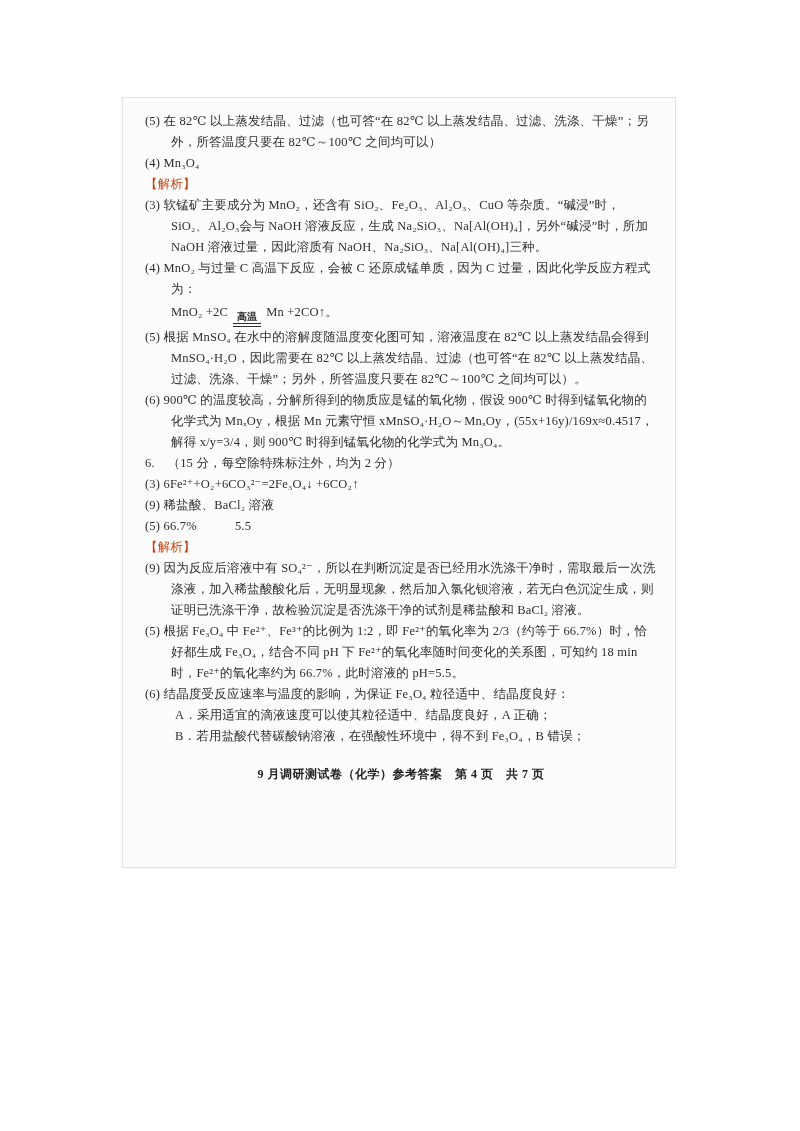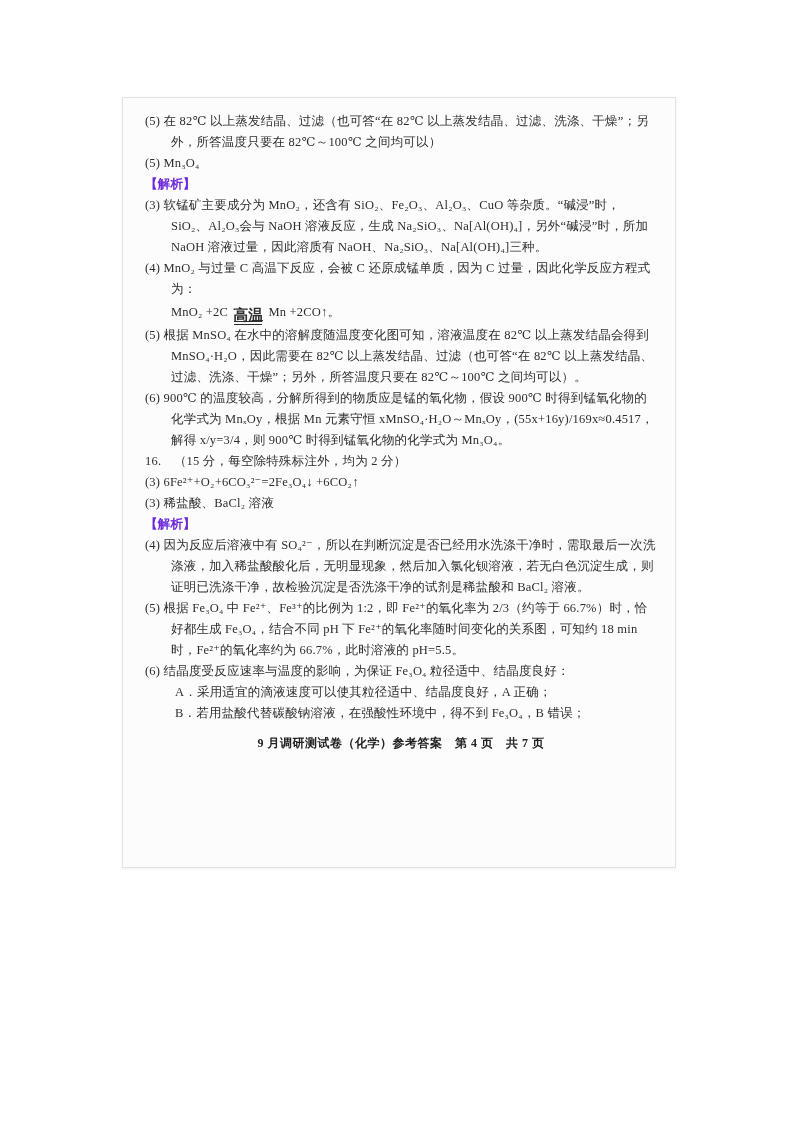--- a/index.html
+++ b/index.html
@@ -37,24 +37,24 @@
     line-height: 21px;
     letter-spacing: 0.2px;
   }
   .para {
     margin: 0;
     padding-left: 26px;
     text-indent: -26px;
     white-space: normal;
   }
   .para.hdr {
-    font-weight: bold;
+    font-weight: normal;
     padding-left: 0;
     text-indent: 0;
-    color: #6d28d9;
+    color: #c2410c;
   }
   .para.qhead {
     padding-left: 0;
     text-indent: 0;
   }
   .para.sub {
     padding-left: 46px;
     text-indent: -16px;
   }
   .para.eq {
@@ -62,52 +62,52 @@
     line-height: 24px;
   }
   .rxn {
     display: inline-flex;
     flex-direction: column;
     align-items: center;
     vertical-align: -4px;
     margin: 0 5px;
   }
   .rxn-cond {
-    font-size: 15px;
+    font-size: 10px;
     line-height: 10px;
     font-weight: bold;
   }
   .rxn-bar {
     width: 28px;
     height: 2px;
     border-top: 1.3px solid #2d2d2d;
     border-bottom: 1.3px solid #2d2d2d;
     margin-top: 1px;
   }
   .footer {
-    margin-top: 9px;
+    margin-top: 17px;
     text-align: center;
     font-weight: bold;
     font-size: 12px;
     color: #222;
     letter-spacing: 0.5px;
   }
 </style>
 </head>
 <body>
 
 <div class="canvas">
   <div class="sheet">
     <div class="doc">
 
       <div>
 
           <div class="para item">(5) 在 82℃ 以上蒸发结晶、过滤（也可答“在 82℃ 以上蒸发结晶、过滤、洗涤、干燥”；另外，所答温度只要在 82℃～100℃ 之间均可以）</div>
 
-          <div class="para item">(5) Mn₃O₄</div>
+          <div class="para item">(4) Mn₃O₄</div>
 
           <div class="para hdr">【解析】</div>
 
           <div class="para item">(3) 软锰矿主要成分为 MnO₂，还含有 SiO₂、Fe₂O₃、Al₂O₃、CuO 等杂质。“碱浸”时，SiO₂、Al₂O₃会与 NaOH 溶液反应，生成 Na₂SiO₃、Na[Al(OH)₄]，另外“碱浸”时，所加 NaOH 溶液过量，因此溶质有 NaOH、Na₂SiO₃、Na[Al(OH)₄]三种。</div>
 
           <div class="para item">(4) MnO₂ 与过量 C 高温下反应，会被 C 还原成锰单质，因为 C 过量，因此化学反应方程式为：</div>
         </div>
 
       <div class="para eq">
         <span>MnO₂ +2C</span><span class="rxn">
@@ -115,33 +115,34 @@
             <span class="rxn-bar"></span>
           </span><span>Mn +2CO↑。</span>
       </div>
 
       <div>
 
           <div class="para item">(5) 根据 MnSO₄ 在水中的溶解度随温度变化图可知，溶液温度在 82℃ 以上蒸发结晶会得到 MnSO₄·H₂O，因此需要在 82℃ 以上蒸发结晶、过滤（也可答“在 82℃ 以上蒸发结晶、过滤、洗涤、干燥”；另外，所答温度只要在 82℃～100℃ 之间均可以）。</div>
 
           <div class="para item">(6) 900℃ 的温度较高，分解所得到的物质应是锰的氧化物，假设 900℃ 时得到锰氧化物的化学式为 MnₓOy，根据 Mn 元素守恒 xMnSO₄·H₂O～MnₓOy，(55x+16y)/169x≈0.4517，解得 x/y=3/4，则 900℃ 时得到锰氧化物的化学式为 Mn₃O₄。</div>
 
-          <div class="para qhead">16.　（15 分，每空除特殊标注外，均为 2 分）</div>
+          <div class="para qhead">6.　（15 分，每空除特殊标注外，均为 2 分）</div>
 
 
 
           <div class="para item">(3) 6Fe²⁺+O₂+6CO₃²⁻=2Fe₃O₄↓ +6CO₂↑</div>
 
-          <div class="para item">(3) 稀盐酸、BaCl₂ 溶液</div>
+          <div class="para item">(9) 稀盐酸、BaCl₂ 溶液</div>
 
+          <div class="para item">(5) 66.7%　　　5.5</div>
 
 
           <div class="para hdr">【解析】</div>
 
-          <div class="para item">(4) 因为反应后溶液中有 SO₄²⁻，所以在判断沉淀是否已经用水洗涤干净时，需取最后一次洗涤液，加入稀盐酸酸化后，无明显现象，然后加入氯化钡溶液，若无白色沉淀生成，则证明已洗涤干净，故检验沉淀是否洗涤干净的试剂是稀盐酸和 BaCl₂ 溶液。</div>
+          <div class="para item">(9) 因为反应后溶液中有 SO₄²⁻，所以在判断沉淀是否已经用水洗涤干净时，需取最后一次洗涤液，加入稀盐酸酸化后，无明显现象，然后加入氯化钡溶液，若无白色沉淀生成，则证明已洗涤干净，故检验沉淀是否洗涤干净的试剂是稀盐酸和 BaCl₂ 溶液。</div>
 
           <div class="para item">(5) 根据 Fe₃O₄ 中 Fe²⁺、Fe³⁺的比例为 1:2，即 Fe²⁺的氧化率为 2/3（约等于 66.7%）时，恰好都生成 Fe₃O₄，结合不同 pH 下 Fe²⁺的氧化率随时间变化的关系图，可知约 18 min 时，Fe²⁺的氧化率约为 66.7%，此时溶液的 pH=5.5。</div>
 
           <div class="para item">(6) 结晶度受反应速率与温度的影响，为保证 Fe₃O₄ 粒径适中、结晶度良好：</div>
 
           <div class="para sub">A．采用适宜的滴液速度可以使其粒径适中、结晶度良好，A 正确；</div>
 
           <div class="para sub">B．若用盐酸代替碳酸钠溶液，在强酸性环境中，得不到 Fe₃O₄，B 错误；</div>
 
         </div>

